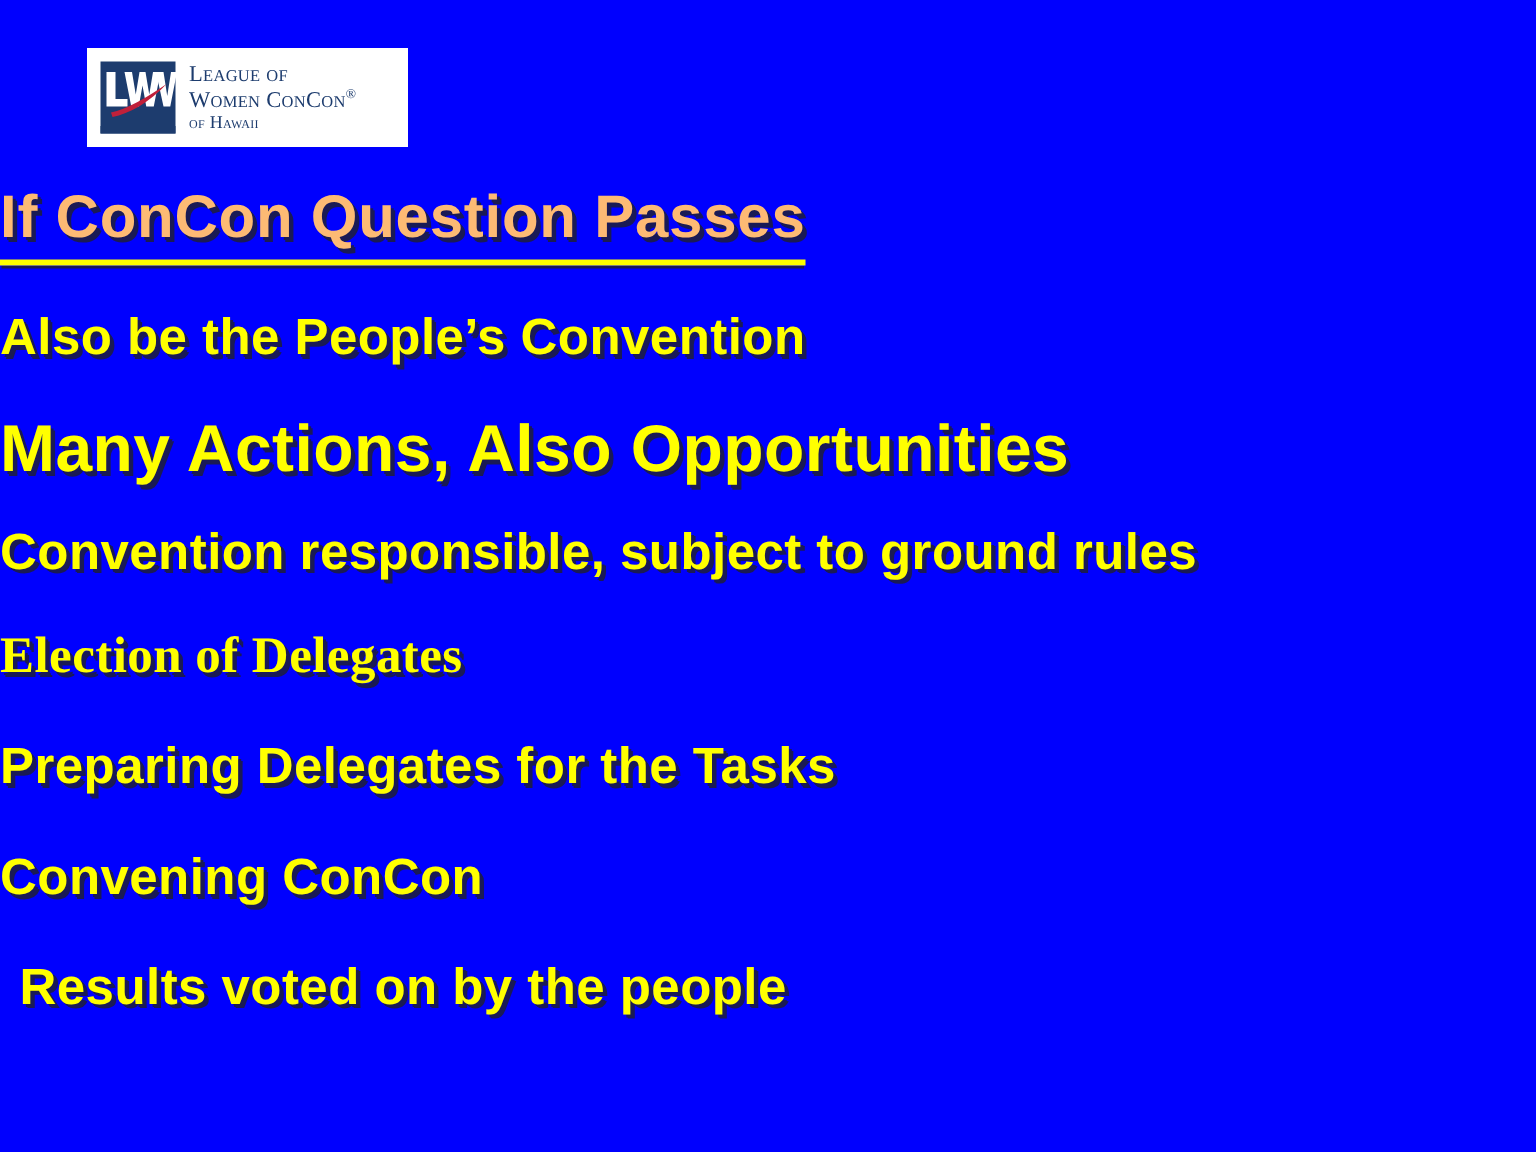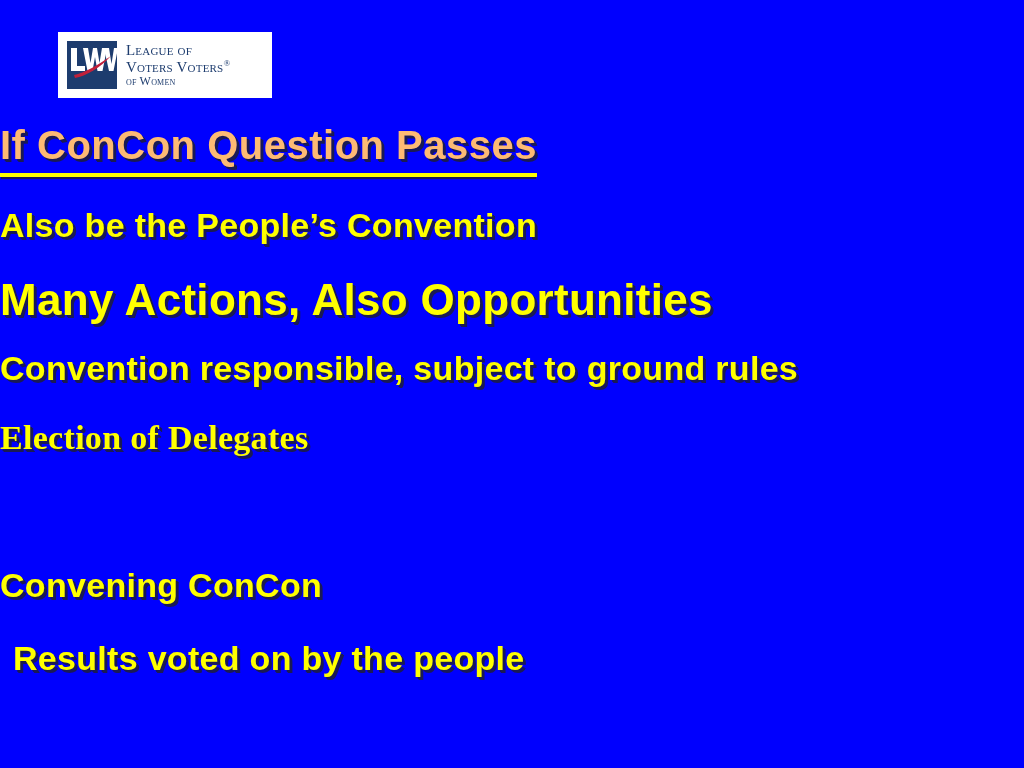--- a/index.html
+++ b/index.html
@@ -115,27 +115,28 @@
           <path d="M5 8 L11 8 L11 26 L19 26 L19 31 L5 31 Z"></path>
           <path d="M17 8 L22 8 L24.5 23 L27 8 L31 8 L33.5 23 L36 8 L41 8 L36.5 31 L31.5 31 L29 17 L26.5 31 L21.5 31 Z"></path>
           <path d="M38 8 L43 8 L45.5 24 L48 8 L52 8 L47.5 31 L43 31 Z"></path>
         </g>
         <path d="M8 35 C18 33 32 25 45 16 C34 28 20 36 9 38 Z" fill="#c0203a"></path>
         <rect x="1" y="44" width="50" height="5" fill="#1d3c6e"></rect>
       </svg>
     </div>
     <div id="logo-wordmark">
       <div class="logo-line-1">League of</div>
-      <div class="logo-line-2"><span>Voters Voters</span><span class="logo-reg">®</span></div>
-      <div class="logo-line-3">of Women</div>
+      <div class="logo-line-2"><span>Women ConCon</span><span class="logo-reg">®</span></div>
+      <div class="logo-line-3">of Hawaii</div>
     </div>
   </div>
 
   <div id="slide-title"><span class="ul">If ConCon Question Passes</span></div>
 
   <div class="body-line bl-0">Also be the People’s Convention</div>
   <div class="body-line bl-1">Many Actions, Also Opportunities</div>
   <div class="body-line bl-2">Convention responsible, subject to ground rules</div>
   <div class="body-line bl-3">Election of Delegates</div>
+  <div class="body-line bl-4">Preparing Delegates for the Tasks</div>
   <div class="body-line bl-5">Convening ConCon</div>
   <div class="body-line bl-6">Results voted on by the people</div>
 
 </div>
 
 </body></html>

